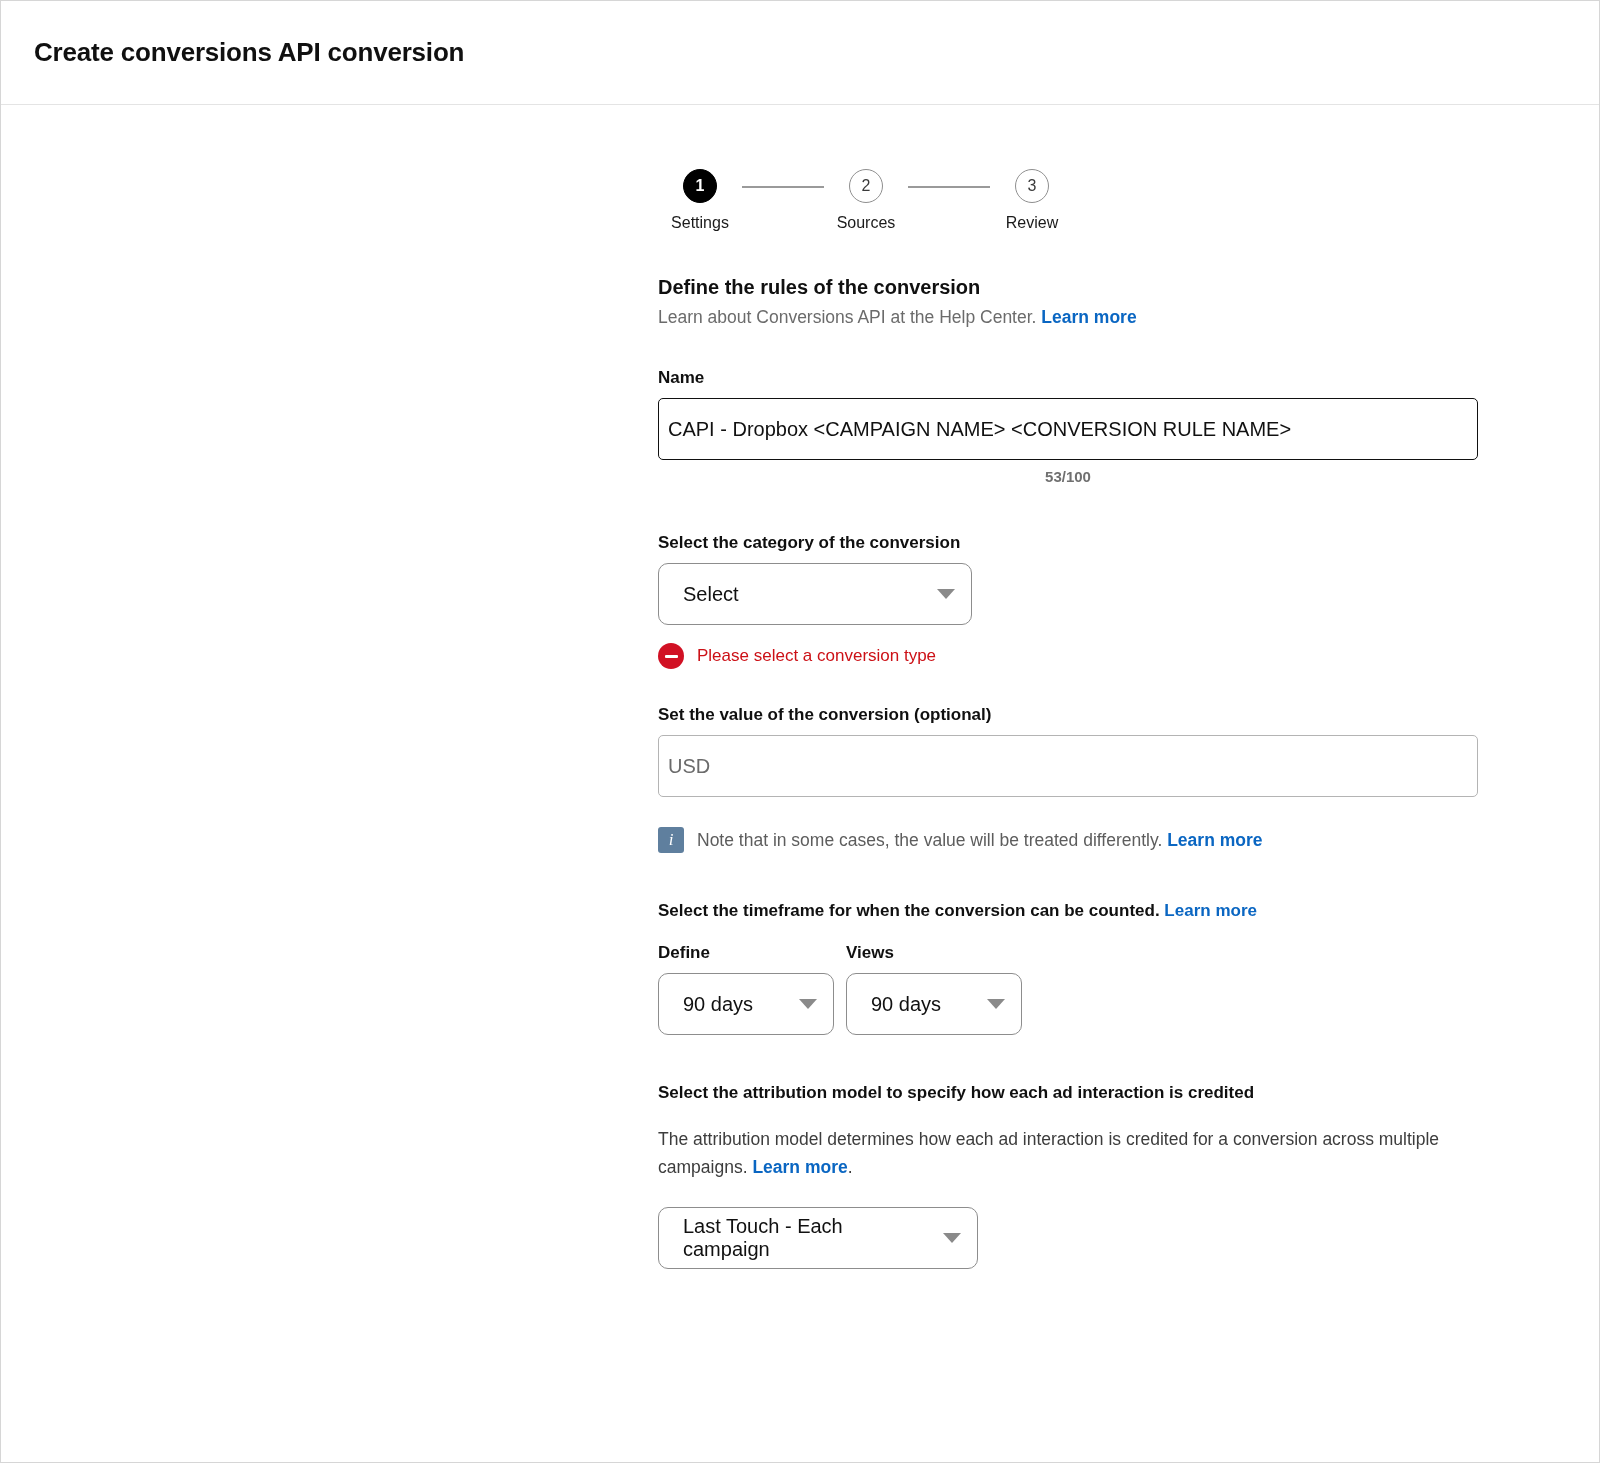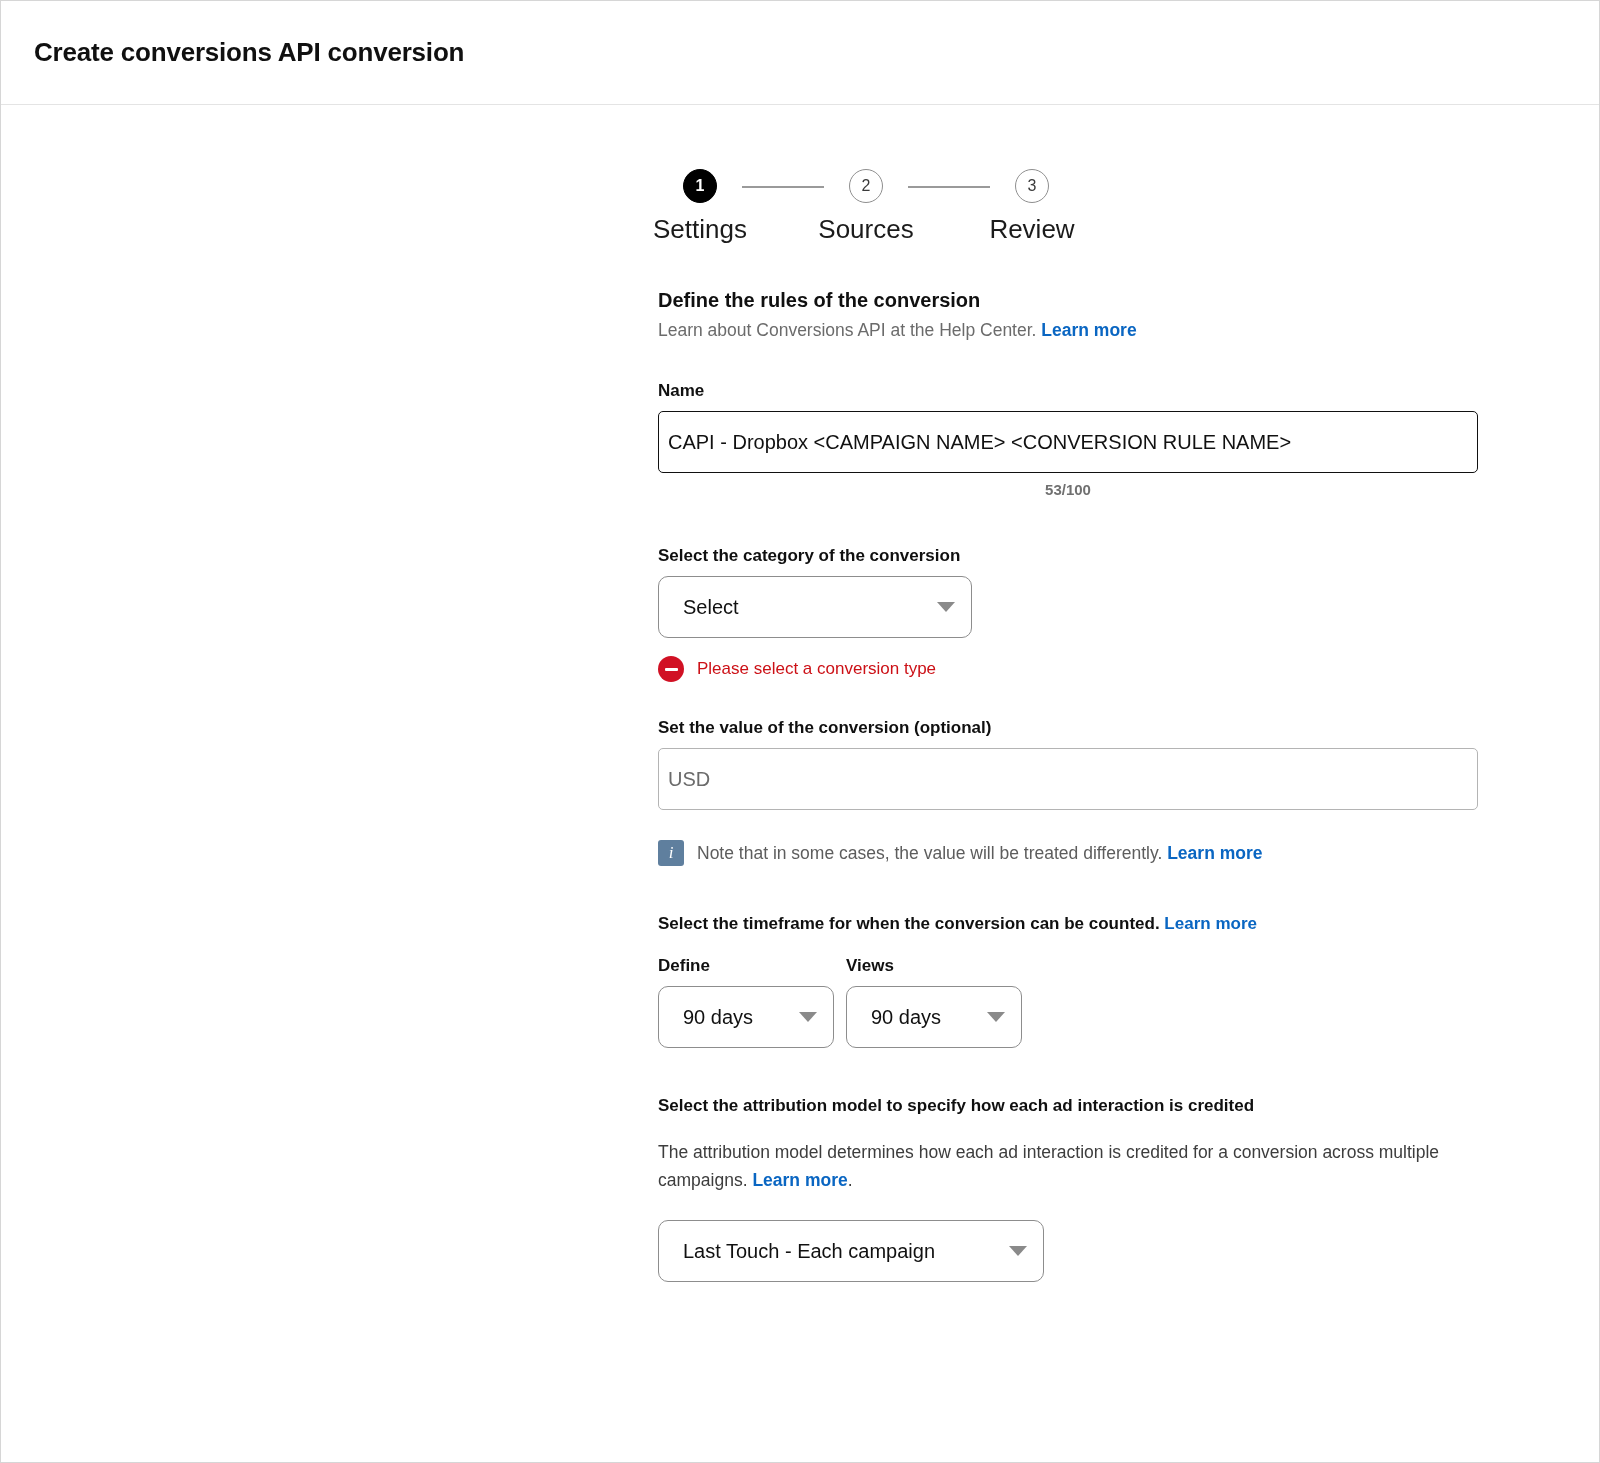--- a/index.html
+++ b/index.html
@@ -61,21 +61,21 @@
     background: #fff;
   }
   .step.active .step-circle {
     background: #000000;
     border-color: #000000;
     color: #ffffff;
     font-weight: bold;
   }
   .step-label {
     margin-top: 11px;
-    font-size: 26px;
+    font-size: 16px;
     color: #1b1b1b;
   }
   .step-line {
     height: 1.5px;
     background: #9a9a9a;
     width: 82px;
     margin-top: 17px;
   }
   
   .section-title {
@@ -140,21 +140,21 @@
     display: flex;
     align-items: center;
     justify-content: space-between;
     padding: 0 16px 0 24px;
     font-size: 20px;
     color: #111111;
     cursor: pointer;
   }
   .select-box.w-category { width: 314px; }
   .select-box.w-days { width: 176px; }
-  .select-box.w-attr { width: 386px; }
+  .select-box.w-attr { width: 320px; }
   .caret {
     width: 0; height: 0;
     border-left: 9px solid transparent;
     border-right: 9px solid transparent;
     border-top: 10px solid #8a8a8a;
     margin-left: 14px;
   }
   
   .error-row {
     display: flex;

